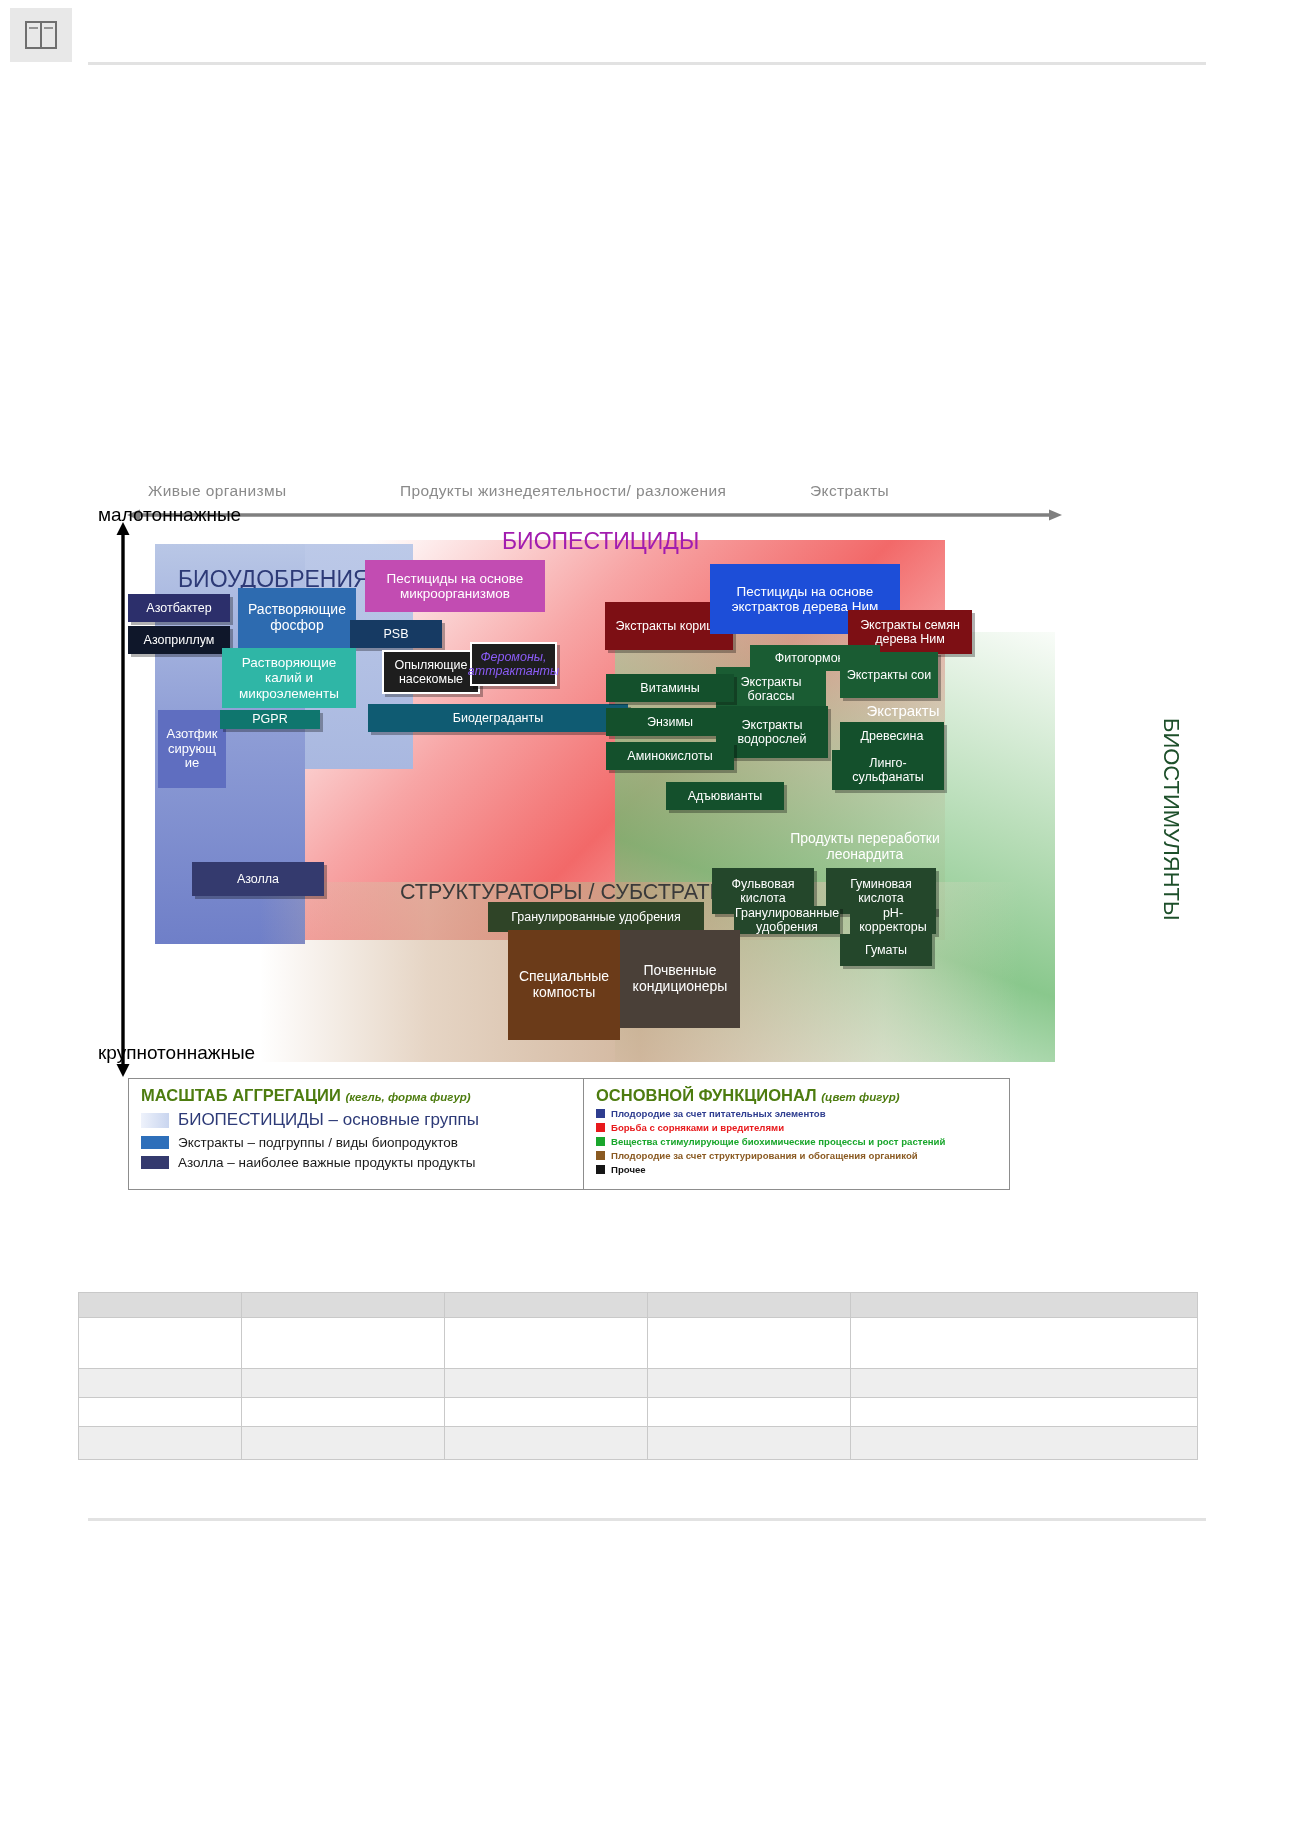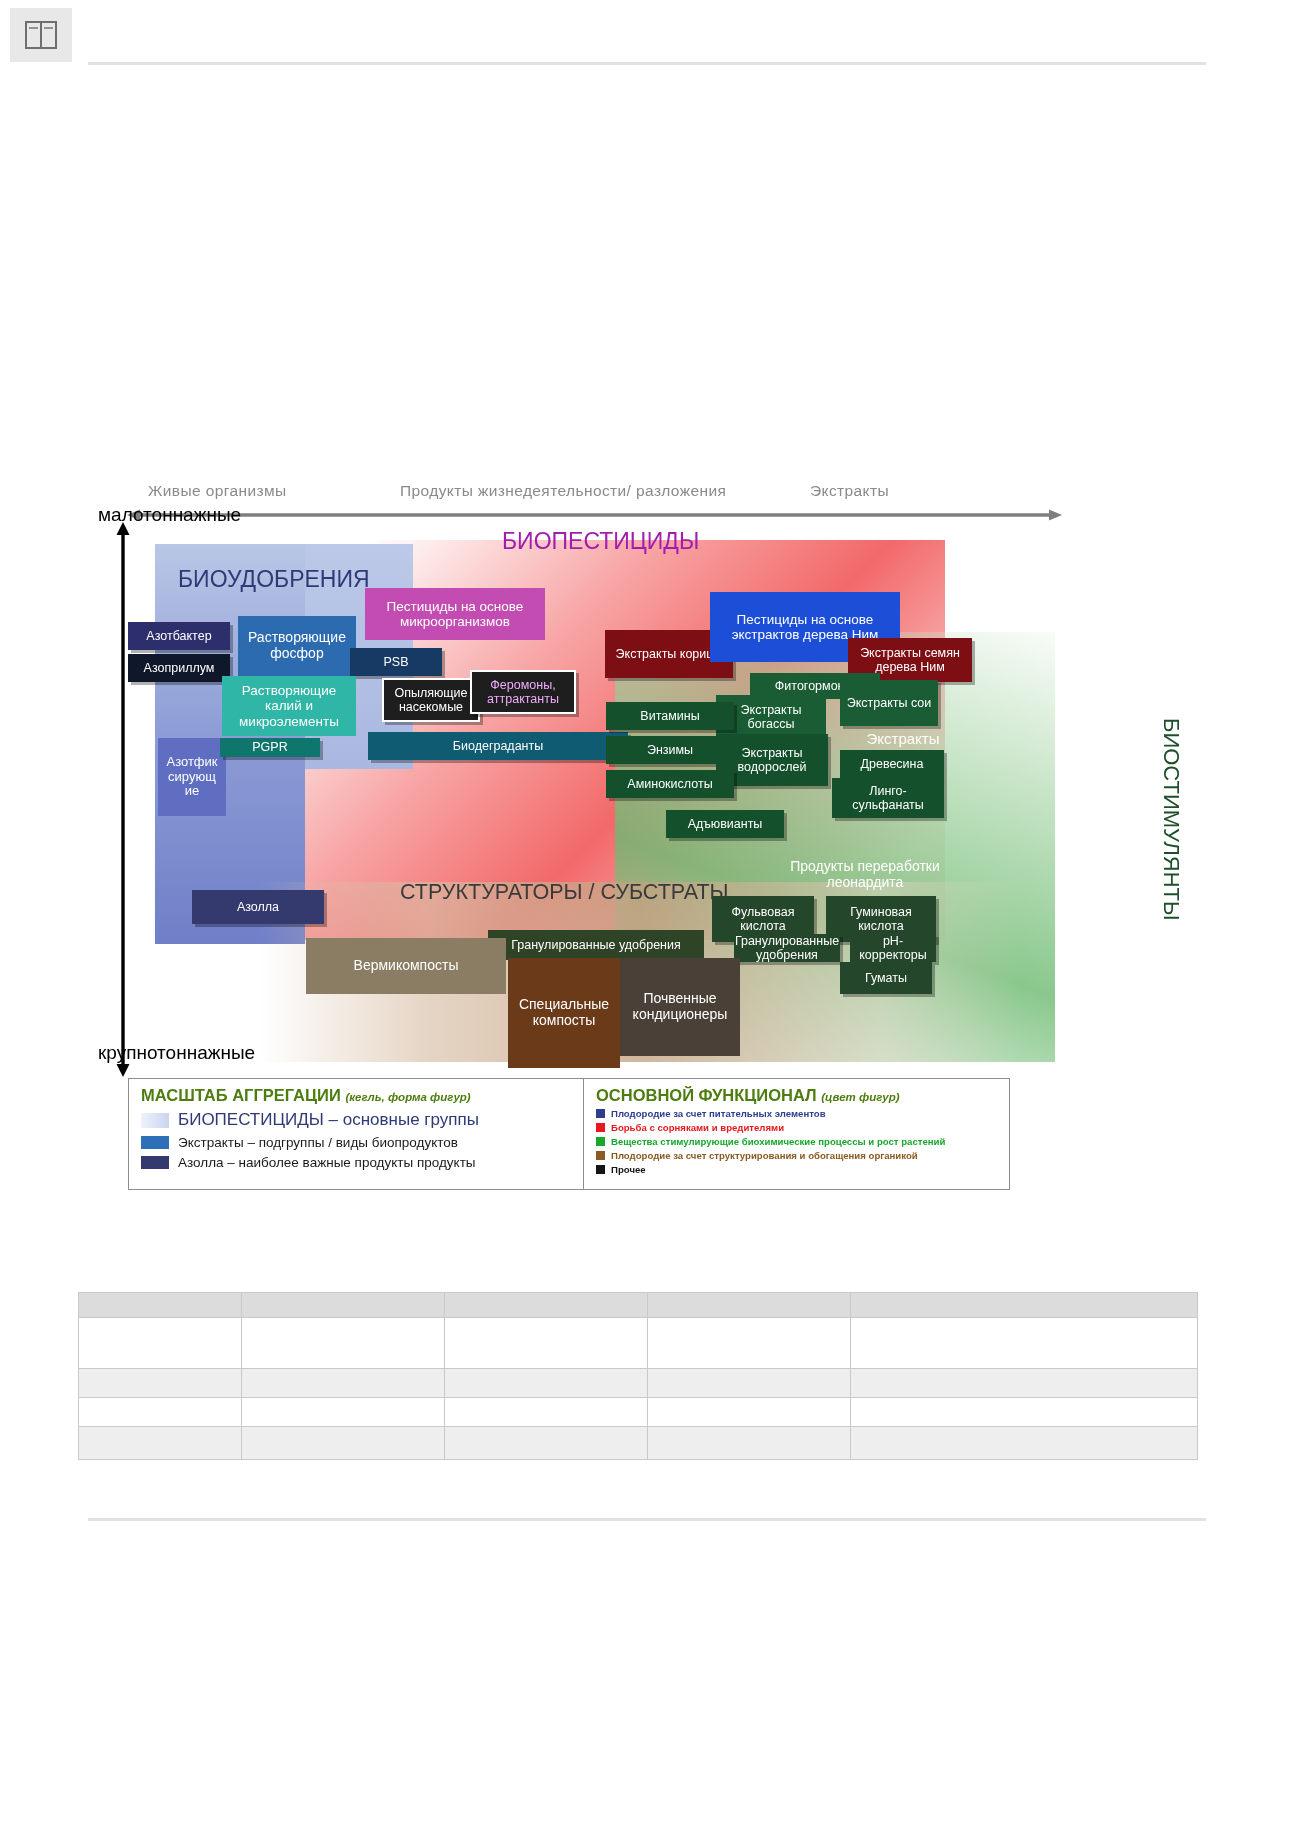--- a/index.html
+++ b/index.html
@@ -37,21 +37,21 @@
   .grp{position:absolute;white-space:nowrap;font-weight:400;}
   .grp-bioud{left:68px;top:84px;font-size:23px;color:#2d3a77;}
   .grp-biopest{left:392px;top:46px;font-size:23px;color:#a21caf;}
   .grp-struct{left:290px;top:398px;font-size:21.5px;color:#3a3a3a;}
   .grp-biostim{position:absolute;right:-4px;top:236px;font-size:22px;color:#1d4f2a;
       writing-mode:vertical-rl;text-orientation:mixed;}
 
   
   .nb{position:absolute;box-sizing:border-box;display:flex;align-items:center;justify-content:center;
       text-align:center;color:#fff;line-height:1.13;padding:2px 4px;font-size:12.5px;
-      box-shadow:3px 3px 0 rgba(0,0,0,.30);margin-top:28px;}
+      box-shadow:3px 3px 0 rgba(0,0,0,.30);}
   .nb.flat{box-shadow:none;}
   .nb.plain{box-shadow:none;color:#fff;}
   .nb.dark-txt{color:#1b1b1b;}
 
   
   .legend{position:absolute;left:128px;top:1078px;width:880px;height:110px;background:#fff;border:1px solid #8d8d8d;display:flex;}
   .legend-l{width:455px;border-right:1px solid #8d8d8d;box-sizing:border-box;padding:7px 10px 0 12px;position:relative;}
   .legend-r{flex:1;box-sizing:border-box;padding:7px 8px 0 12px;position:relative;}
   .lg-title{font-size:16.5px;font-weight:bold;color:#4d7c0f;}
   .lg-title small{font-size:11.5px;font-weight:bold;font-style:italic;}
@@ -122,21 +122,21 @@
   <div class="nb plain" style="left:128px;top:106px;width:118px;height:60px;background:#2d6bb0;font-size:14px;">Растворяющие фосфор</div>
   <div class="nb" style="left:240px;top:138px;width:92px;height:28px;background:#163a63;">PSB</div>
   <div class="nb plain" style="left:112px;top:166px;width:134px;height:60px;background:#2fb6a6;font-size:13.5px;">Растворяющие калий и микроэлементы</div>
   <div class="nb plain" style="left:48px;top:228px;width:68px;height:78px;background:#5f6ec0;font-size:13px;">Азотфик сирующ ие</div>
   <div class="nb" style="left:110px;top:228px;width:100px;height:19px;background:#0f766e;">PGPR</div>
   <div class="nb" style="left:258px;top:222px;width:260px;height:28px;background:#0f5b72;">Биодеграданты</div>
   <div class="nb" style="left:82px;top:380px;width:132px;height:34px;background:#343a6e;">Азолла</div>
 
   <div class="nb flat" style="left:255px;top:78px;width:180px;height:52px;background:#c24cb2;font-size:13.5px;">Пестициды на основе микроорганизмов</div>
   <div class="nb dark-txt" style="left:272px;top:168px;width:98px;height:44px;background:#1e1e1e;color:#fff;border:2px solid #fff;">Опыляющие насекомые</div>
-  <div class="nb dark-txt" style="left:360px;top:160px;width:106px;height:44px;background:#1e1e1e;color:#f0abfc;border:2px solid #fff;">Феромоны, аттрактанты</div>
+  <div class="nb dark-txt" style="left:360px;top:160px;width:87px;height:44px;background:#1e1e1e;color:#8b5cf6;border:2px solid #fff;font-style:italic;">Феромоны, аттрактанты</div>
   <div class="nb" style="left:495px;top:120px;width:128px;height:48px;background:#7d0f14;">Экстракты корицы</div>
   <div class="nb flat" style="left:600px;top:82px;width:190px;height:70px;background:#1d4ed8;font-size:13.5px;">Пестициды на основе экстрактов дерева Ним</div>
   <div class="nb" style="left:738px;top:128px;width:124px;height:44px;background:#7d0f14;">Экстракты семян дерева Ним</div>
 
   <div class="nb flat" style="left:640px;top:163px;width:130px;height:26px;background:#1a5c33;">Фитогормонь·</div>
   <div class="nb flat" style="left:606px;top:185px;width:110px;height:44px;background:#1a5c33;">Экстракты богассы</div>
   <div class="nb" style="left:730px;top:170px;width:98px;height:46px;background:#1a5c33;">Экстракты сои</div>
   <div class="nb" style="left:496px;top:192px;width:128px;height:28px;background:#14502c;">Витамины</div>
   <div class="nb plain" style="left:730px;top:215px;width:126px;height:28px;background:transparent;font-size:15px;color:#fff;">Экстракты</div>
   <div class="nb" style="left:496px;top:226px;width:128px;height:28px;background:#14502c;">Энзимы</div>
@@ -146,21 +146,20 @@
   <div class="nb" style="left:722px;top:268px;width:112px;height:40px;background:#14502c;">Линго- сульфанаты</div>
   <div class="nb" style="left:556px;top:300px;width:118px;height:28px;background:#14502c;">Адъювианты</div>
   <div class="nb plain" style="left:660px;top:340px;width:190px;height:50px;background:transparent;font-size:14px;color:#fff;">Продукты переработки леонардита</div>
   <div class="nb" style="left:602px;top:386px;width:102px;height:46px;background:#24472b;">Фульвовая кислота</div>
   <div class="nb" style="left:716px;top:386px;width:110px;height:46px;background:#24472b;">Гуминовая кислота</div>
   <div class="nb" style="left:624px;top:424px;width:106px;height:28px;background:#24472b;">Гранулированные удобрения</div>
   <div class="nb" style="left:740px;top:424px;width:86px;height:28px;background:#24472b;">pH-корректоры</div>
   <div class="nb" style="left:730px;top:452px;width:92px;height:32px;background:#24472b;">Гуматы</div>
 
   <div class="nb flat" style="left:378px;top:420px;width:216px;height:30px;background:#2f4427;">Гранулированные удобрения</div>
-  <div class="nb flat" style="left:196px;top:428px;width:200px;height:56px;background:#8b7d64;font-size:14px;">Вермикомпосты</div>
   <div class="nb flat" style="left:398px;top:448px;width:112px;height:110px;background:#6b3b19;font-size:14px;">Специальные компосты</div>
   <div class="nb flat" style="left:510px;top:448px;width:120px;height:98px;background:#4a4038;font-size:14px;">Почвенные кондиционеры</div>
 </div>
 
 <div class="legend">
 
   <div class="legend-l">
     <div class="lg-title">
       <span>МАСШТАБ АГГРЕГАЦИИ</span>
       <small>(кегль, форма фигур)</small>

